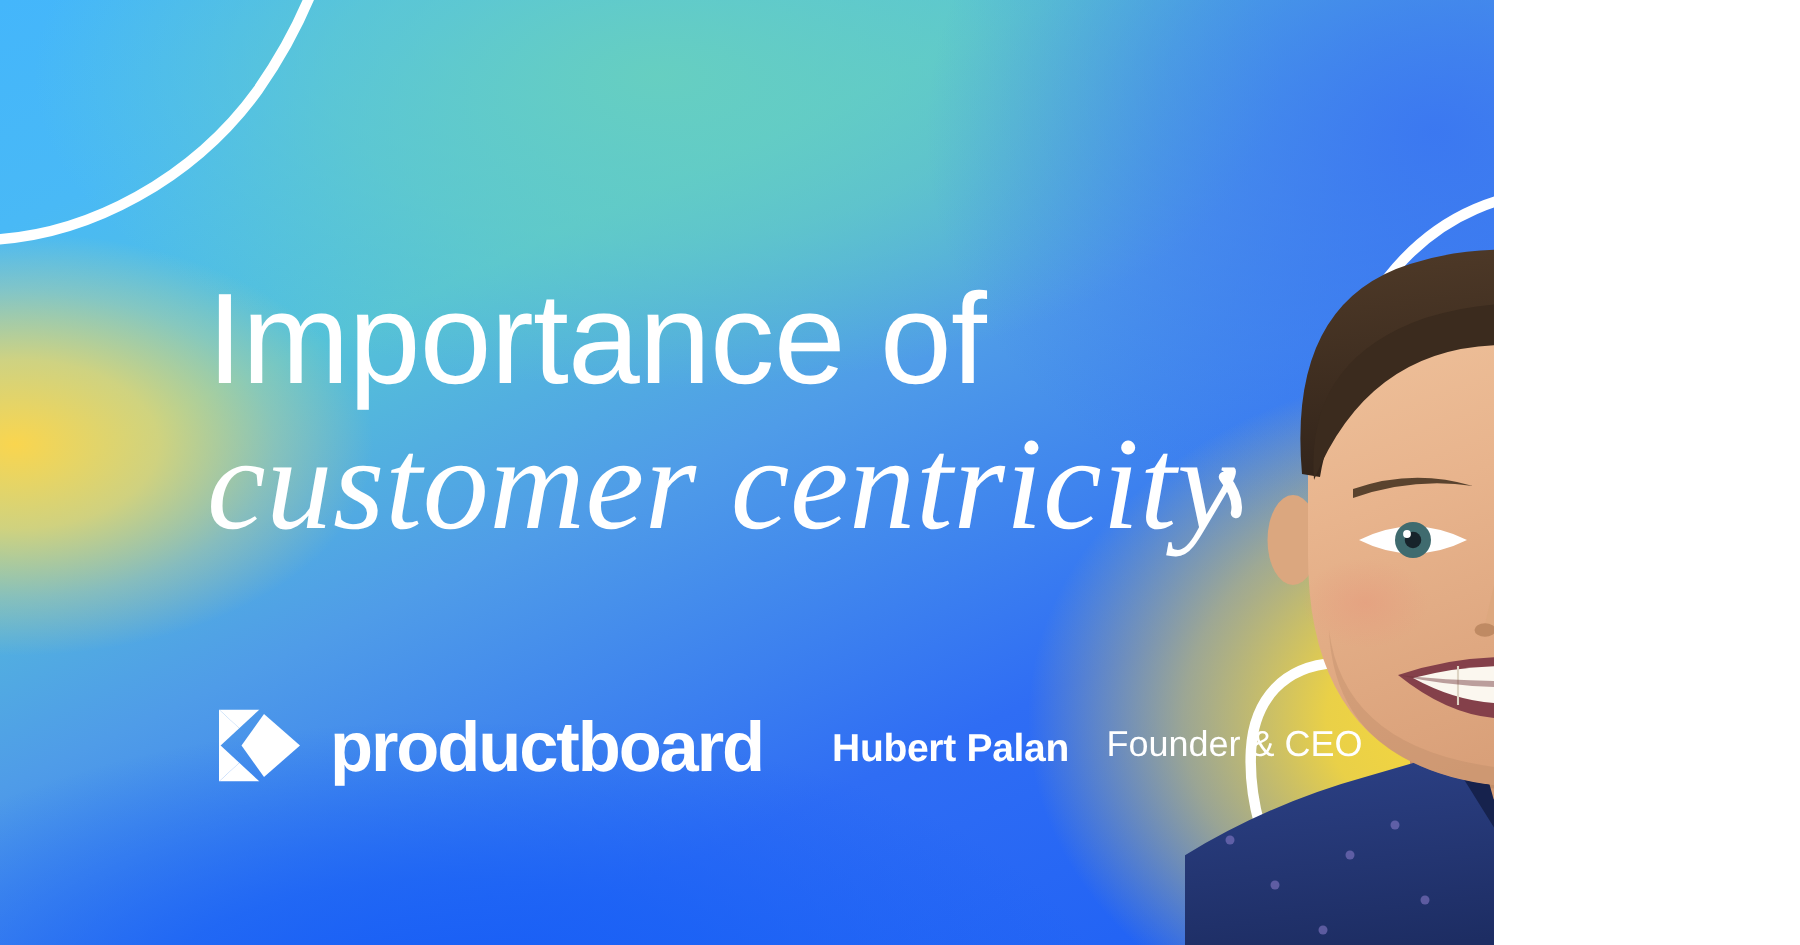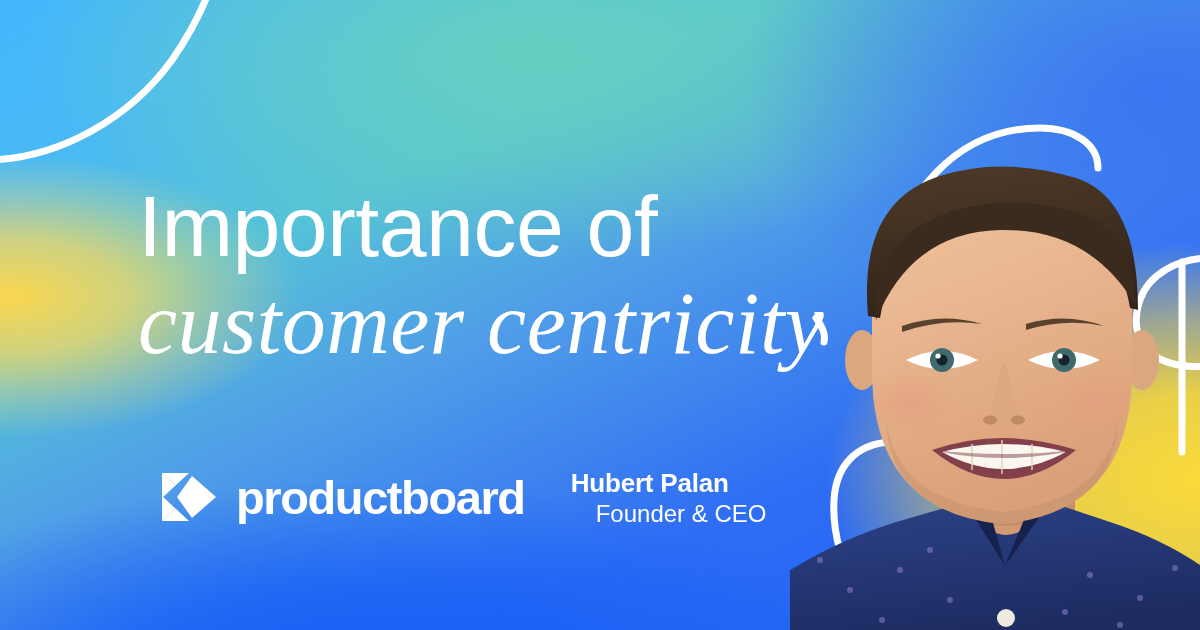--- a/index.html
+++ b/index.html
@@ -7,21 +7,21 @@
     margin: 0;
     padding: 0;
     background: #ffffff;
   }
   body {
     font-family: "Liberation Sans", sans-serif;
   }
 
   .card {
     position: relative;
-    width: 1200px;
+    width: 996px;
     height: 630px;
     overflow: hidden;
     background: #ef4444;
   }
 
   
   .bg-layer {
     position: absolute;
     inset: 0;
   }
@@ -118,21 +118,21 @@
     line-height: 96px;
     letter-spacing: 0.5px;
     color: #ffffff;
     white-space: nowrap;
     margin-top: 2px;
   }
 
   
   .footer {
     position: absolute;
-    left: 162px;
+    left: 146px;
     top: 462px;
     display: flex;
     align-items: center;
     height: 70px;
   }
   .logo {
     display: flex;
     align-items: center;
     height: 52px;
   }
@@ -148,21 +148,21 @@
     font-size: 47px;
     line-height: 47px;
     letter-spacing: -1.4px;
     color: #ffffff;
     white-space: nowrap;
   }
 
   .speaker {
     margin-left: 46px;
     display: flex;
-    flex-direction: column;
+    flex-direction: row;
     justify-content: flex-start;
     padding-top: 2px;
   }
   .speaker-name {
     font-family: "Liberation Sans", sans-serif;
     font-weight: 700;
     font-size: 26px;
     line-height: 32px;
     letter-spacing: -0.2px;
     color: #ffffff;

